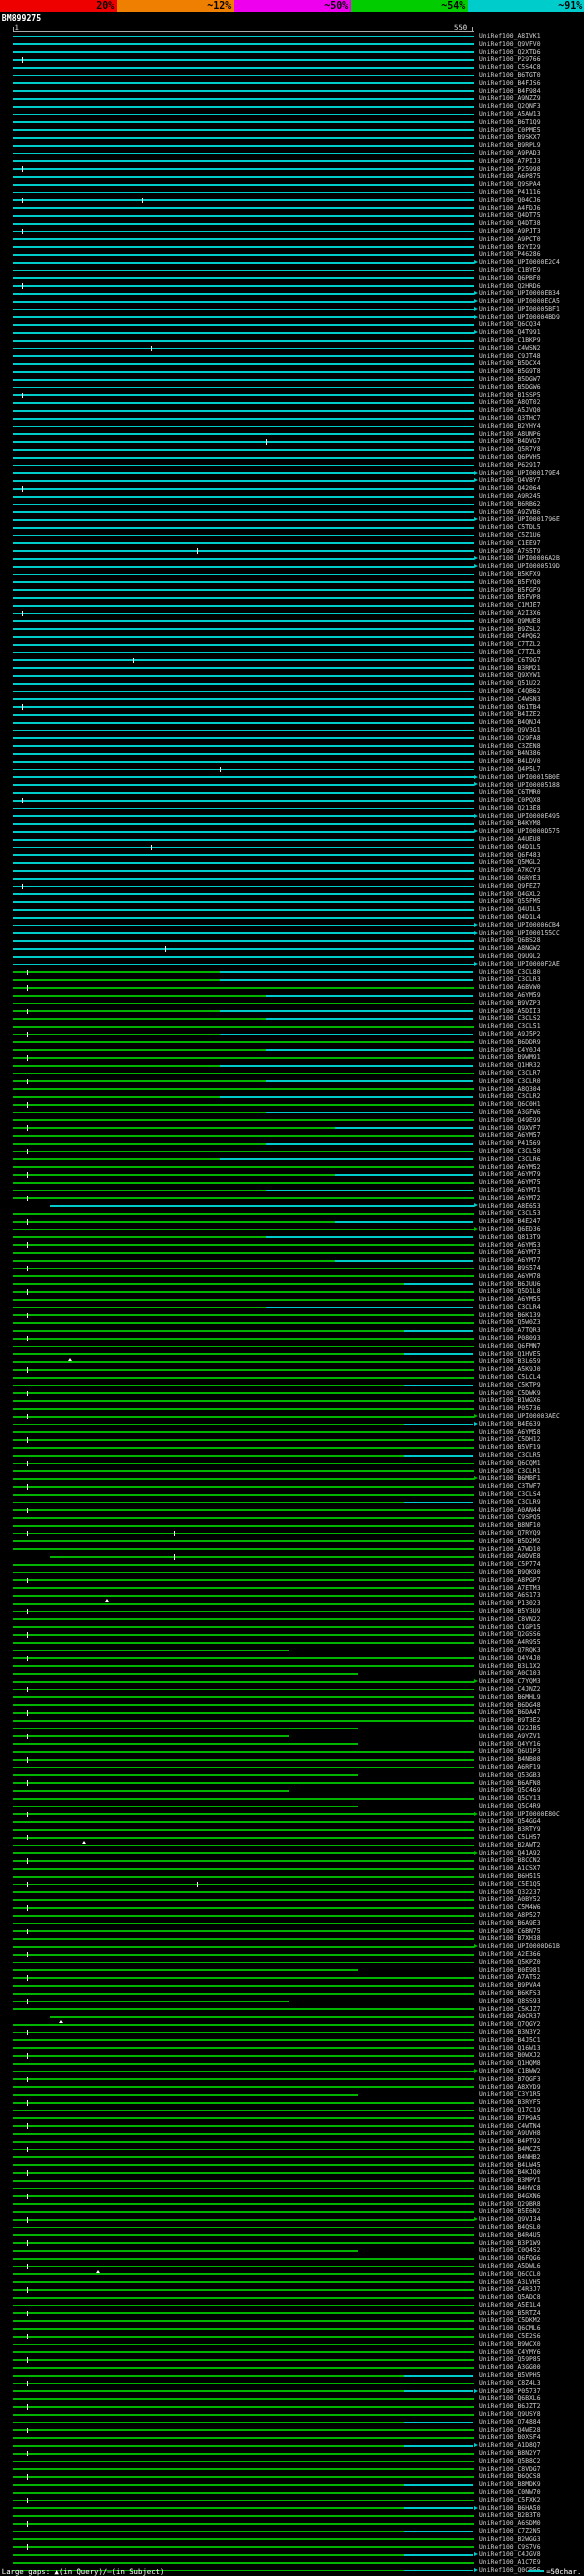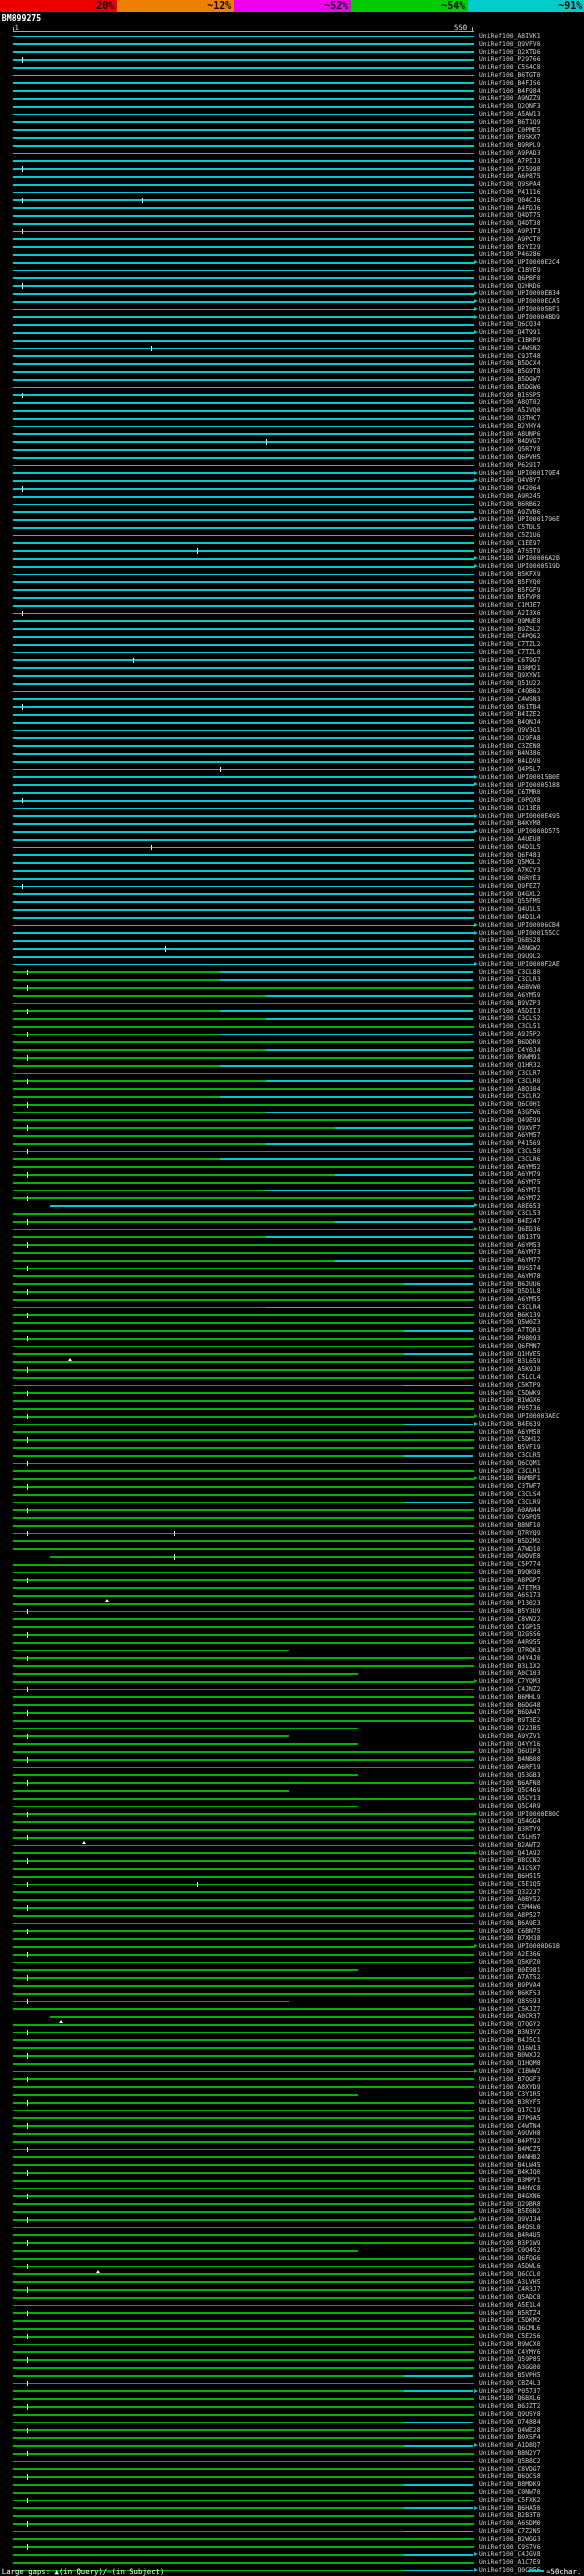--- a/index.html
+++ b/index.html
@@ -39,21 +39,21 @@
 <body>
 
 <div id="key">
   <div class="kseg" id="kseg0" style="background: rgb(238, 0, 0);">
       <span class="klabel">20%</span>
     </div>
   <div class="kseg" id="kseg1" style="background: rgb(238, 127, 0);">
       <span class="klabel">~12%</span>
     </div>
   <div class="kseg" id="kseg2" style="background: rgb(238, 0, 238);">
-      <span class="klabel">~52%</span>
+      <span class="klabel">~50%</span>
     </div>
   <div class="kseg" id="kseg3" style="background: rgb(0, 204, 0);">
       <span class="klabel">~54%</span>
     </div>
   <div class="kseg" id="kseg4" style="background: rgb(0, 204, 204);">
       <span class="klabel">~91%</span>
     </div>
 </div>
 
 <div id="query-row">

